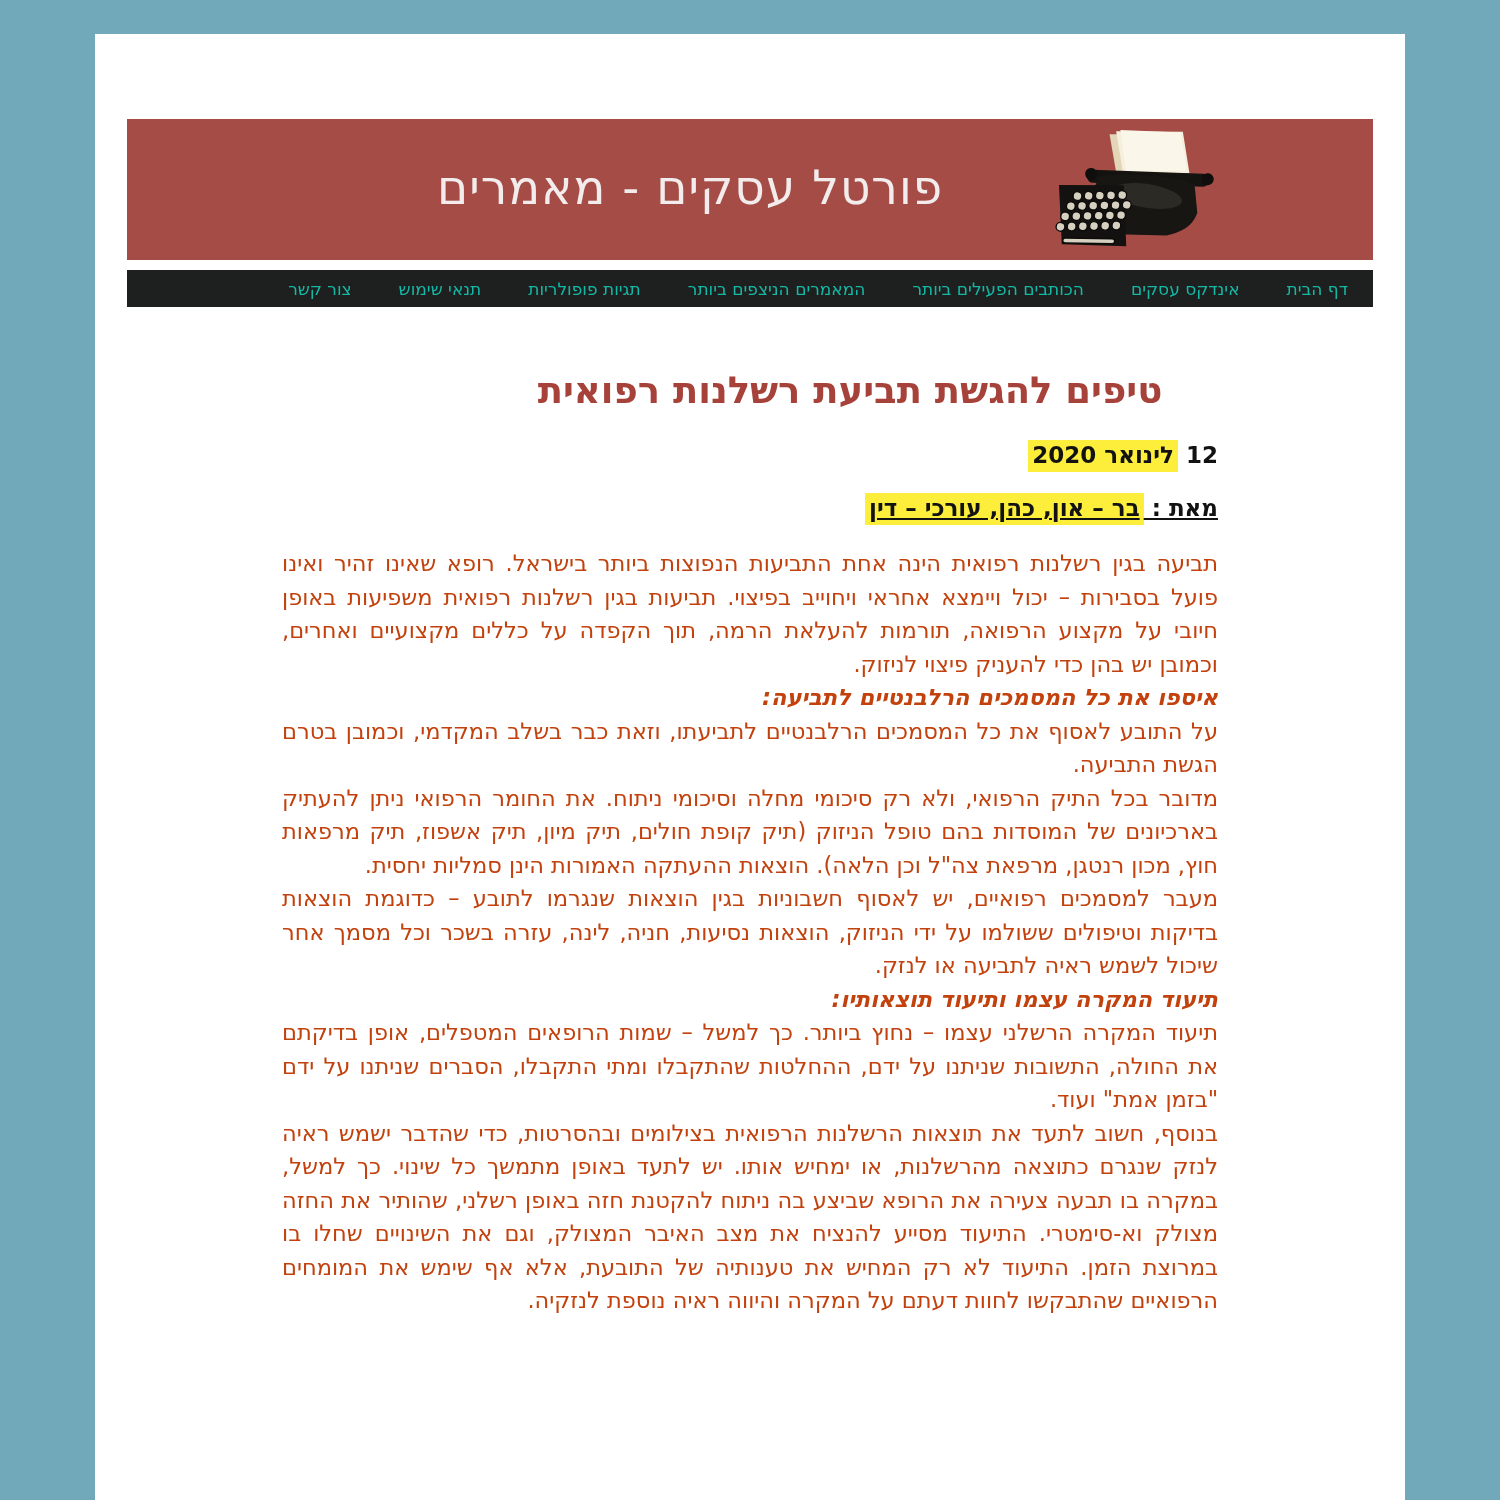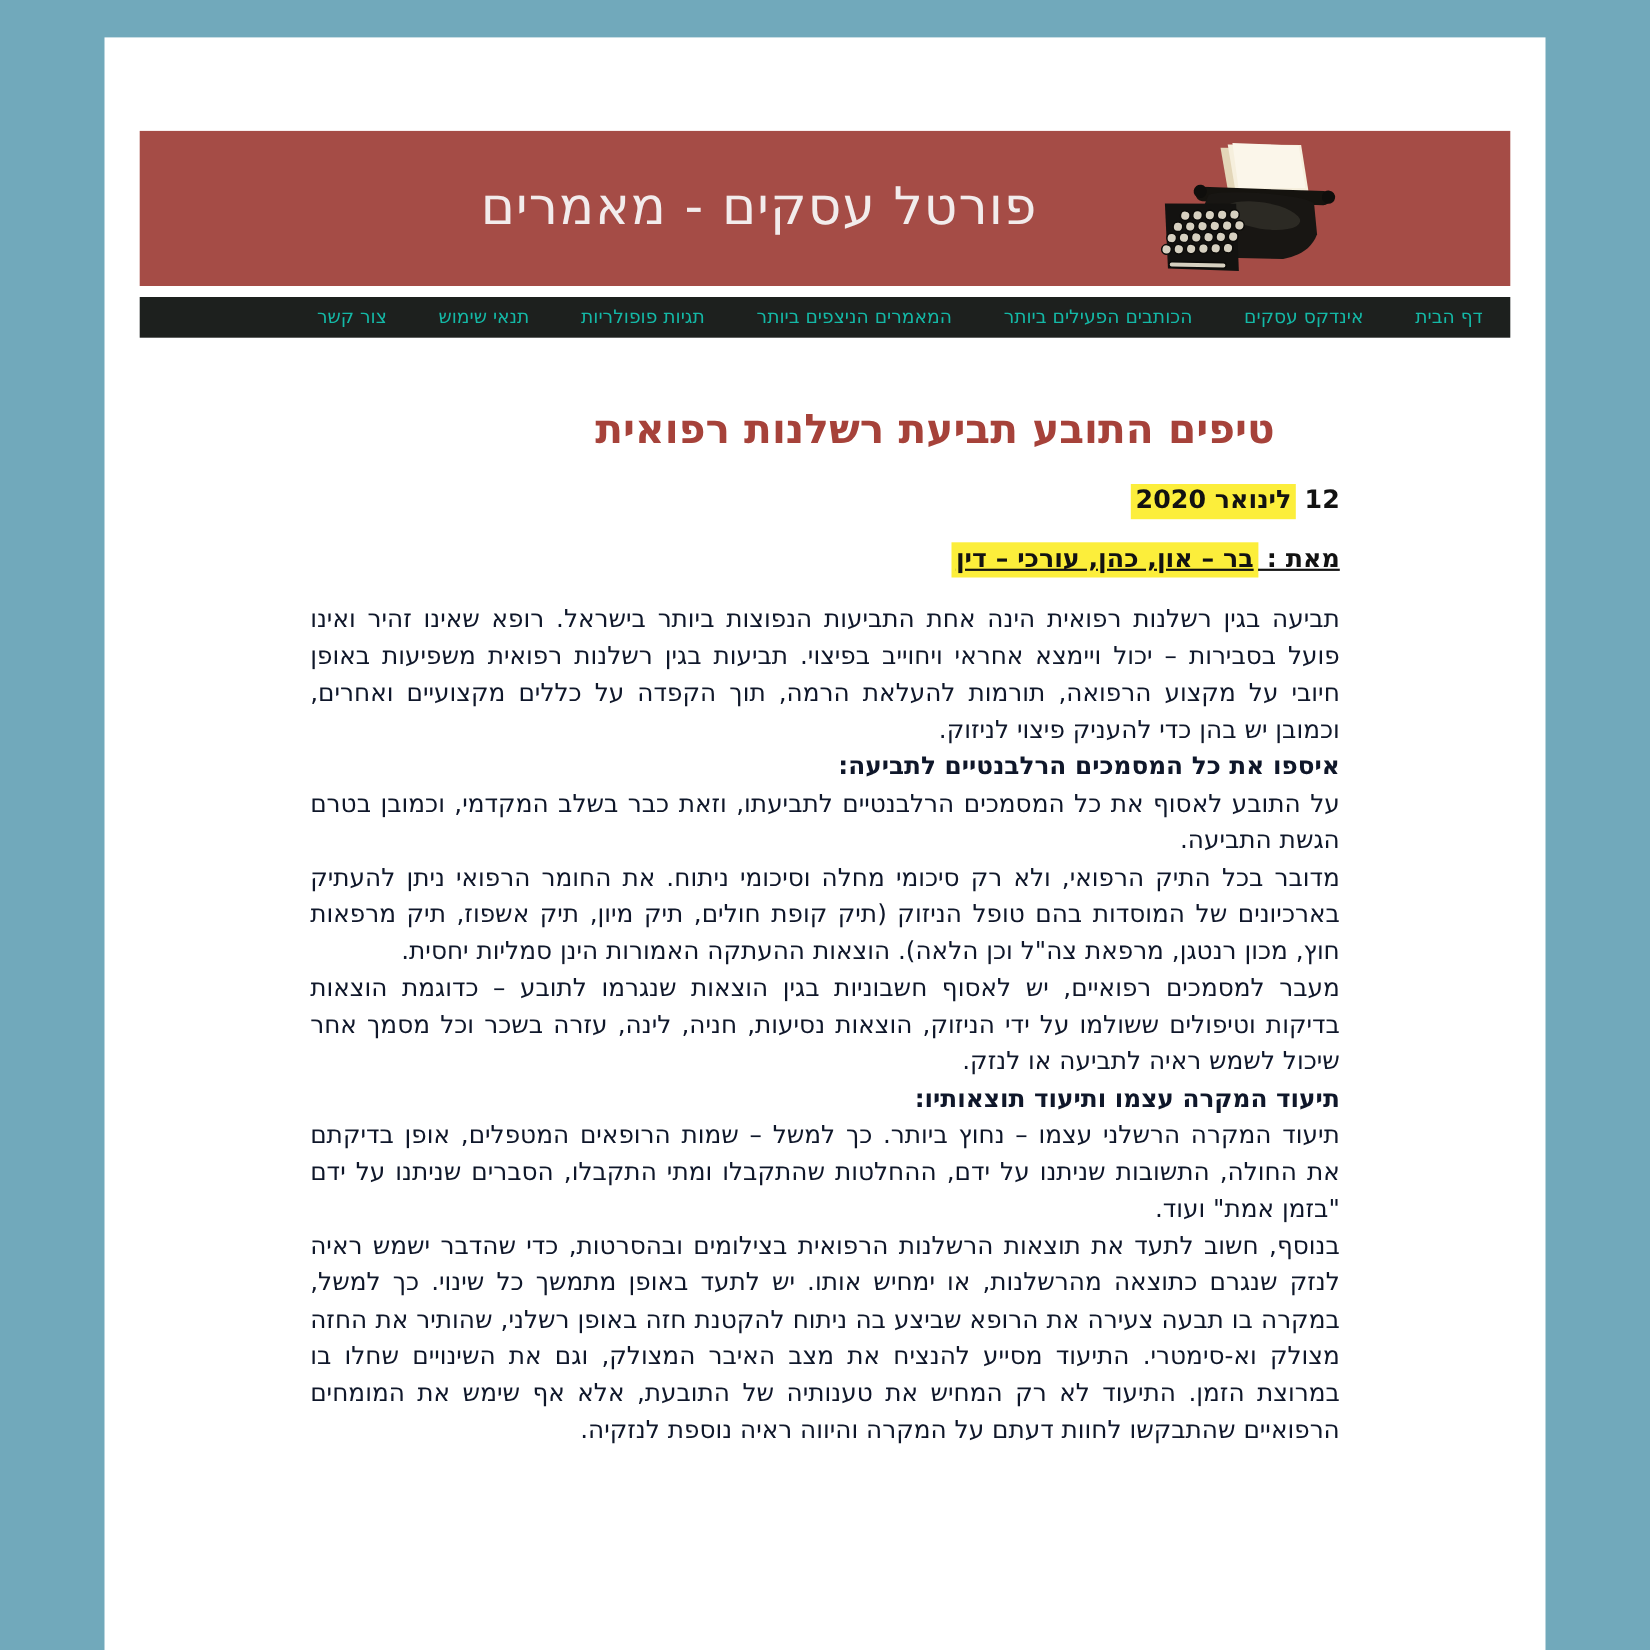--- a/index.html
+++ b/index.html
@@ -96,29 +96,30 @@
   }
   .hl {
     background: #fcee3b;
     padding: 2px 4px 4px 4px;
   }
   .byline .hl { cursor: pointer; }
   .article-body {
     margin-top: 26px;
     font-size: 22.5px;
     line-height: 33.5px;
-    color: #0f172a;
+    color: #c2410c;
     text-align: justify;
   }
   .article-body p, .article-body h3, .article-body section { margin: 0; }
   .article-body > * + * { margin-top: 19px; }
   .article-body h3 {
     font-size: 22.5px;
     font-weight: bold;
     text-align: right;
+    font-style: italic;
   }
 </style>
 </head>
 <body>
 
 <div class="page">
 
   <div class="banner">
     <div class="banner-title">פורטל עסקים - מאמרים</div>
 
@@ -175,21 +176,21 @@
     <div class="nav-item">אינדקס עסקים</div>
     <div class="nav-item">הכותבים הפעילים ביותר</div>
     <div class="nav-item">המאמרים הניצפים ביותר</div>
     <div class="nav-item">תגיות פופולריות</div>
     <div class="nav-item">תנאי שימוש</div>
     <div class="nav-item">צור קשר</div>
   </nav>
 
   <div class="content">
 
-    <h1 class="article-title">טיפים התובע תביעת רשלנות רפואית</h1>
+    <h1 class="article-title">טיפים להגשת תביעת רשלנות רפואית</h1>
 
     <div class="meta-date">
       <span>12</span>
       <span class="hl">לינואר 2020</span>
     </div>
 
     <div class="byline">
       <span>מאת : </span>
       <span class="hl">בר – און, כהן, עורכי – דין</span>
     </div>

